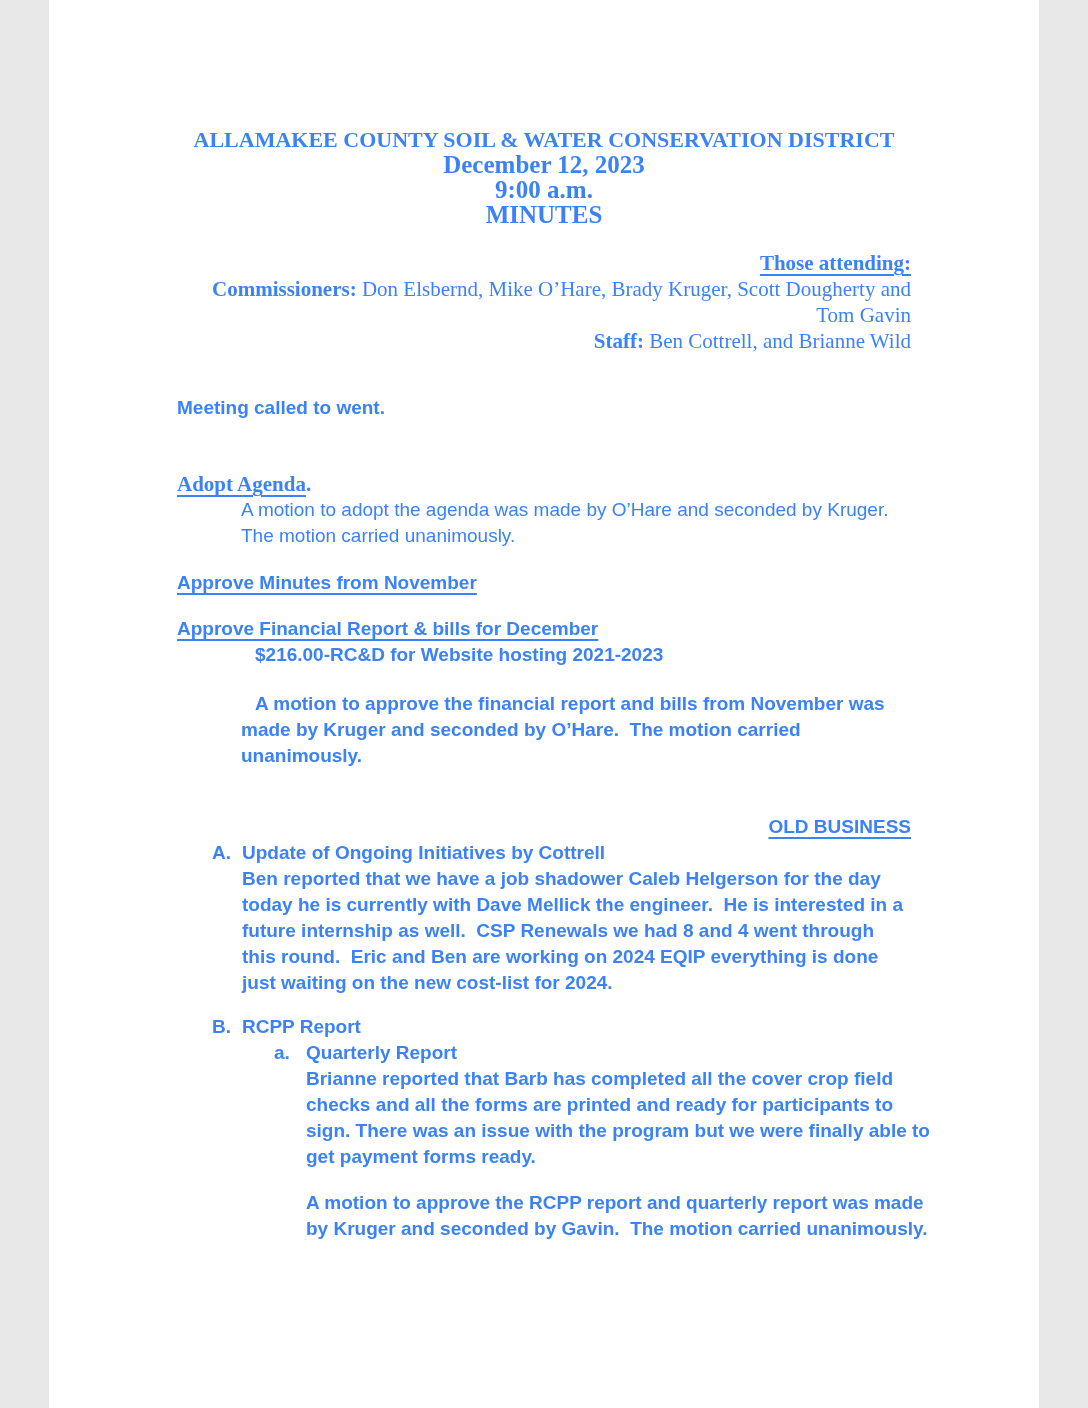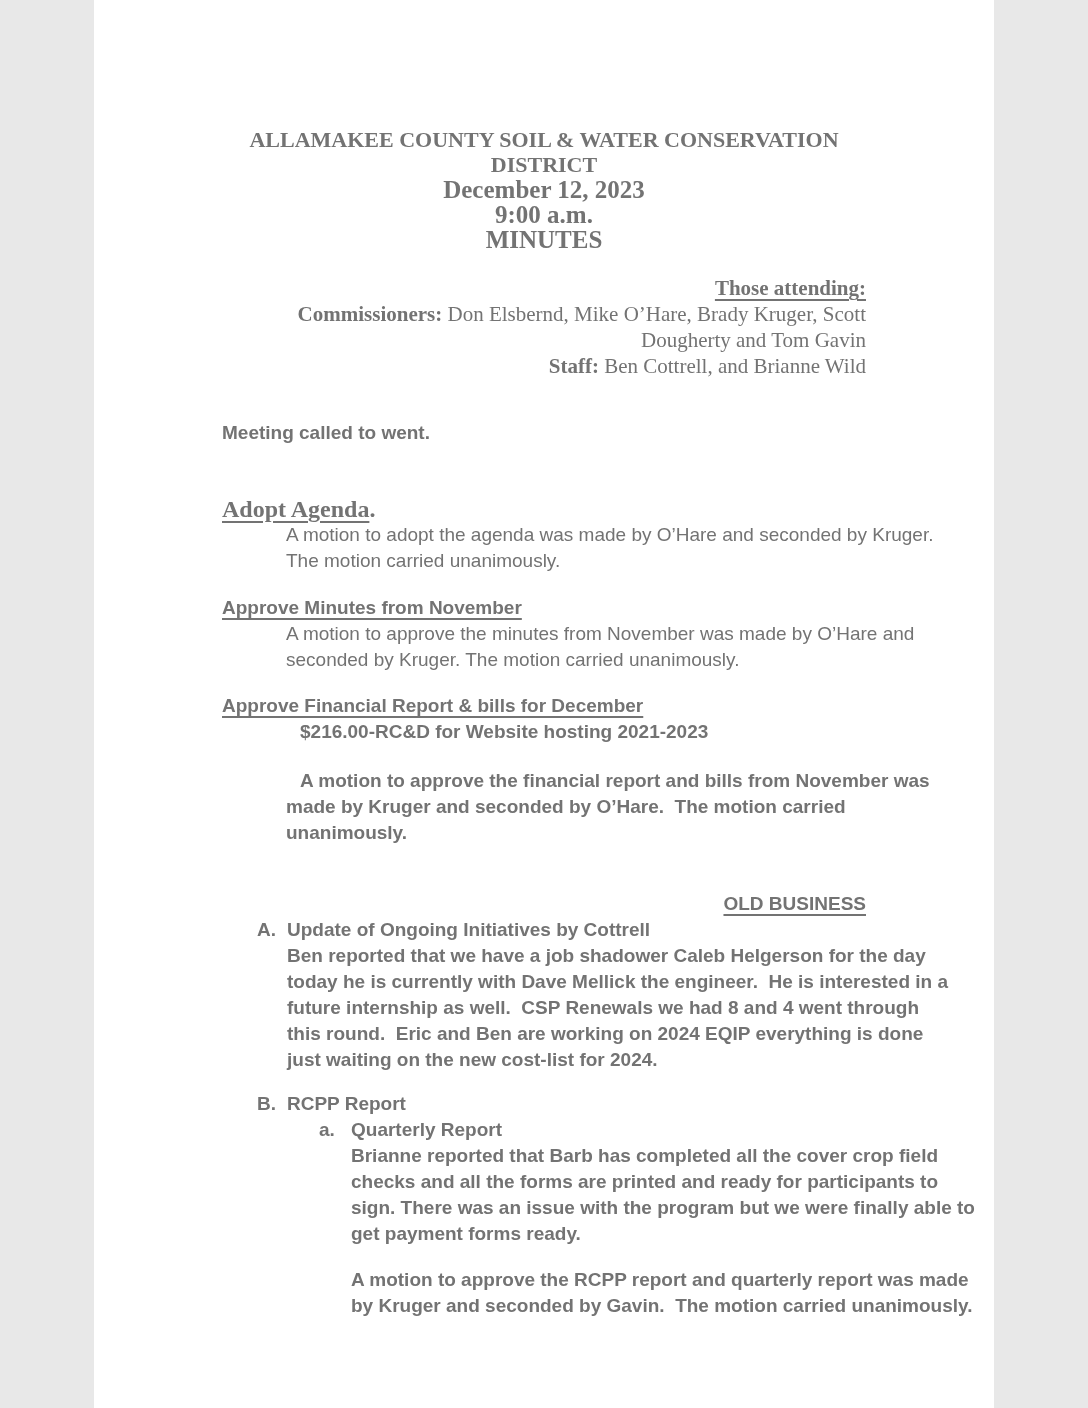--- a/index.html
+++ b/index.html
@@ -1,23 +1,23 @@
 <!DOCTYPE html>
 <html><head>
 <meta charset="utf-8">
 <style>
   * { margin: 0; padding: 0; box-sizing: border-box; }
   html, body { background: #e8e8e8; }
   .page {
     position: relative;
-    width: 900px;
+    width: 990px;
     height: 1408px;
     margin: 0 auto;
     background: #ffffff;
-    color: #737373;
+    color: #3b82f6;
     padding: 127px 128px 0 128px;
     overflow: hidden;
   }
   .serif {
     font-family: "Liberation Serif", "DejaVu Serif", serif;
     font-size: 21px;
     line-height: 26px;
     text-align: right;
   }
   .sans {
@@ -40,21 +40,21 @@
   }
   .doc-header .title-line { font-size: 22px; }
   .doc-header .sub-line { font-size: 25px; }
   .attendees { margin-top: 23px; }
   .called-to-order { margin-top: 41px; font-weight: bold; }
   .section-adopt { margin-top: 50px; }
   .section-minutes { margin-top: 21px; }
   .section-financial { margin-top: 20px; }
   .heading-serif {
     font-family: "Liberation Serif", "DejaVu Serif", serif;
-    font-size: 24px;
+    font-size: 21px;
     line-height: 26px;
     font-weight: bold;
   }
   .heading-sans { font-weight: bold; }
   .body-indent { padding-left: 64px; }
   .bill-line { padding-left: 78px; font-weight: bold; }
   .financial-motion {
     margin-top: 23px;
     padding-left: 64px;
     font-weight: bold;
@@ -109,22 +109,20 @@
       <span class="underline">Adopt Agenda</span><span>.</span>
     </div>
     <div class="sans body-indent pre">A motion to adopt the agenda was made by O’Hare and seconded by Kruger.
 The motion carried unanimously.</div>
   </div>
 
   <div class="section-minutes">
     <div class="sans heading-sans">
       <span class="underline">Approve Minutes from November</span>
     </div>
-    <div class="sans body-indent pre">A motion to approve the minutes from November was made by O’Hare and
-seconded by Kruger. The motion carried unanimously.</div>
   </div>
 
   <div class="section-financial">
     <div class="sans heading-sans">
       <span class="underline">Approve Financial Report &amp; bills for December</span>
     </div>
     <div class="sans bill-line">$216.00-RC&amp;D for Website hosting 2021-2023</div>
     <div class="sans financial-motion pre">A motion to approve the financial report and bills from November was
 made by Kruger and seconded by O’Hare.  The motion carried
 unanimously.</div>

